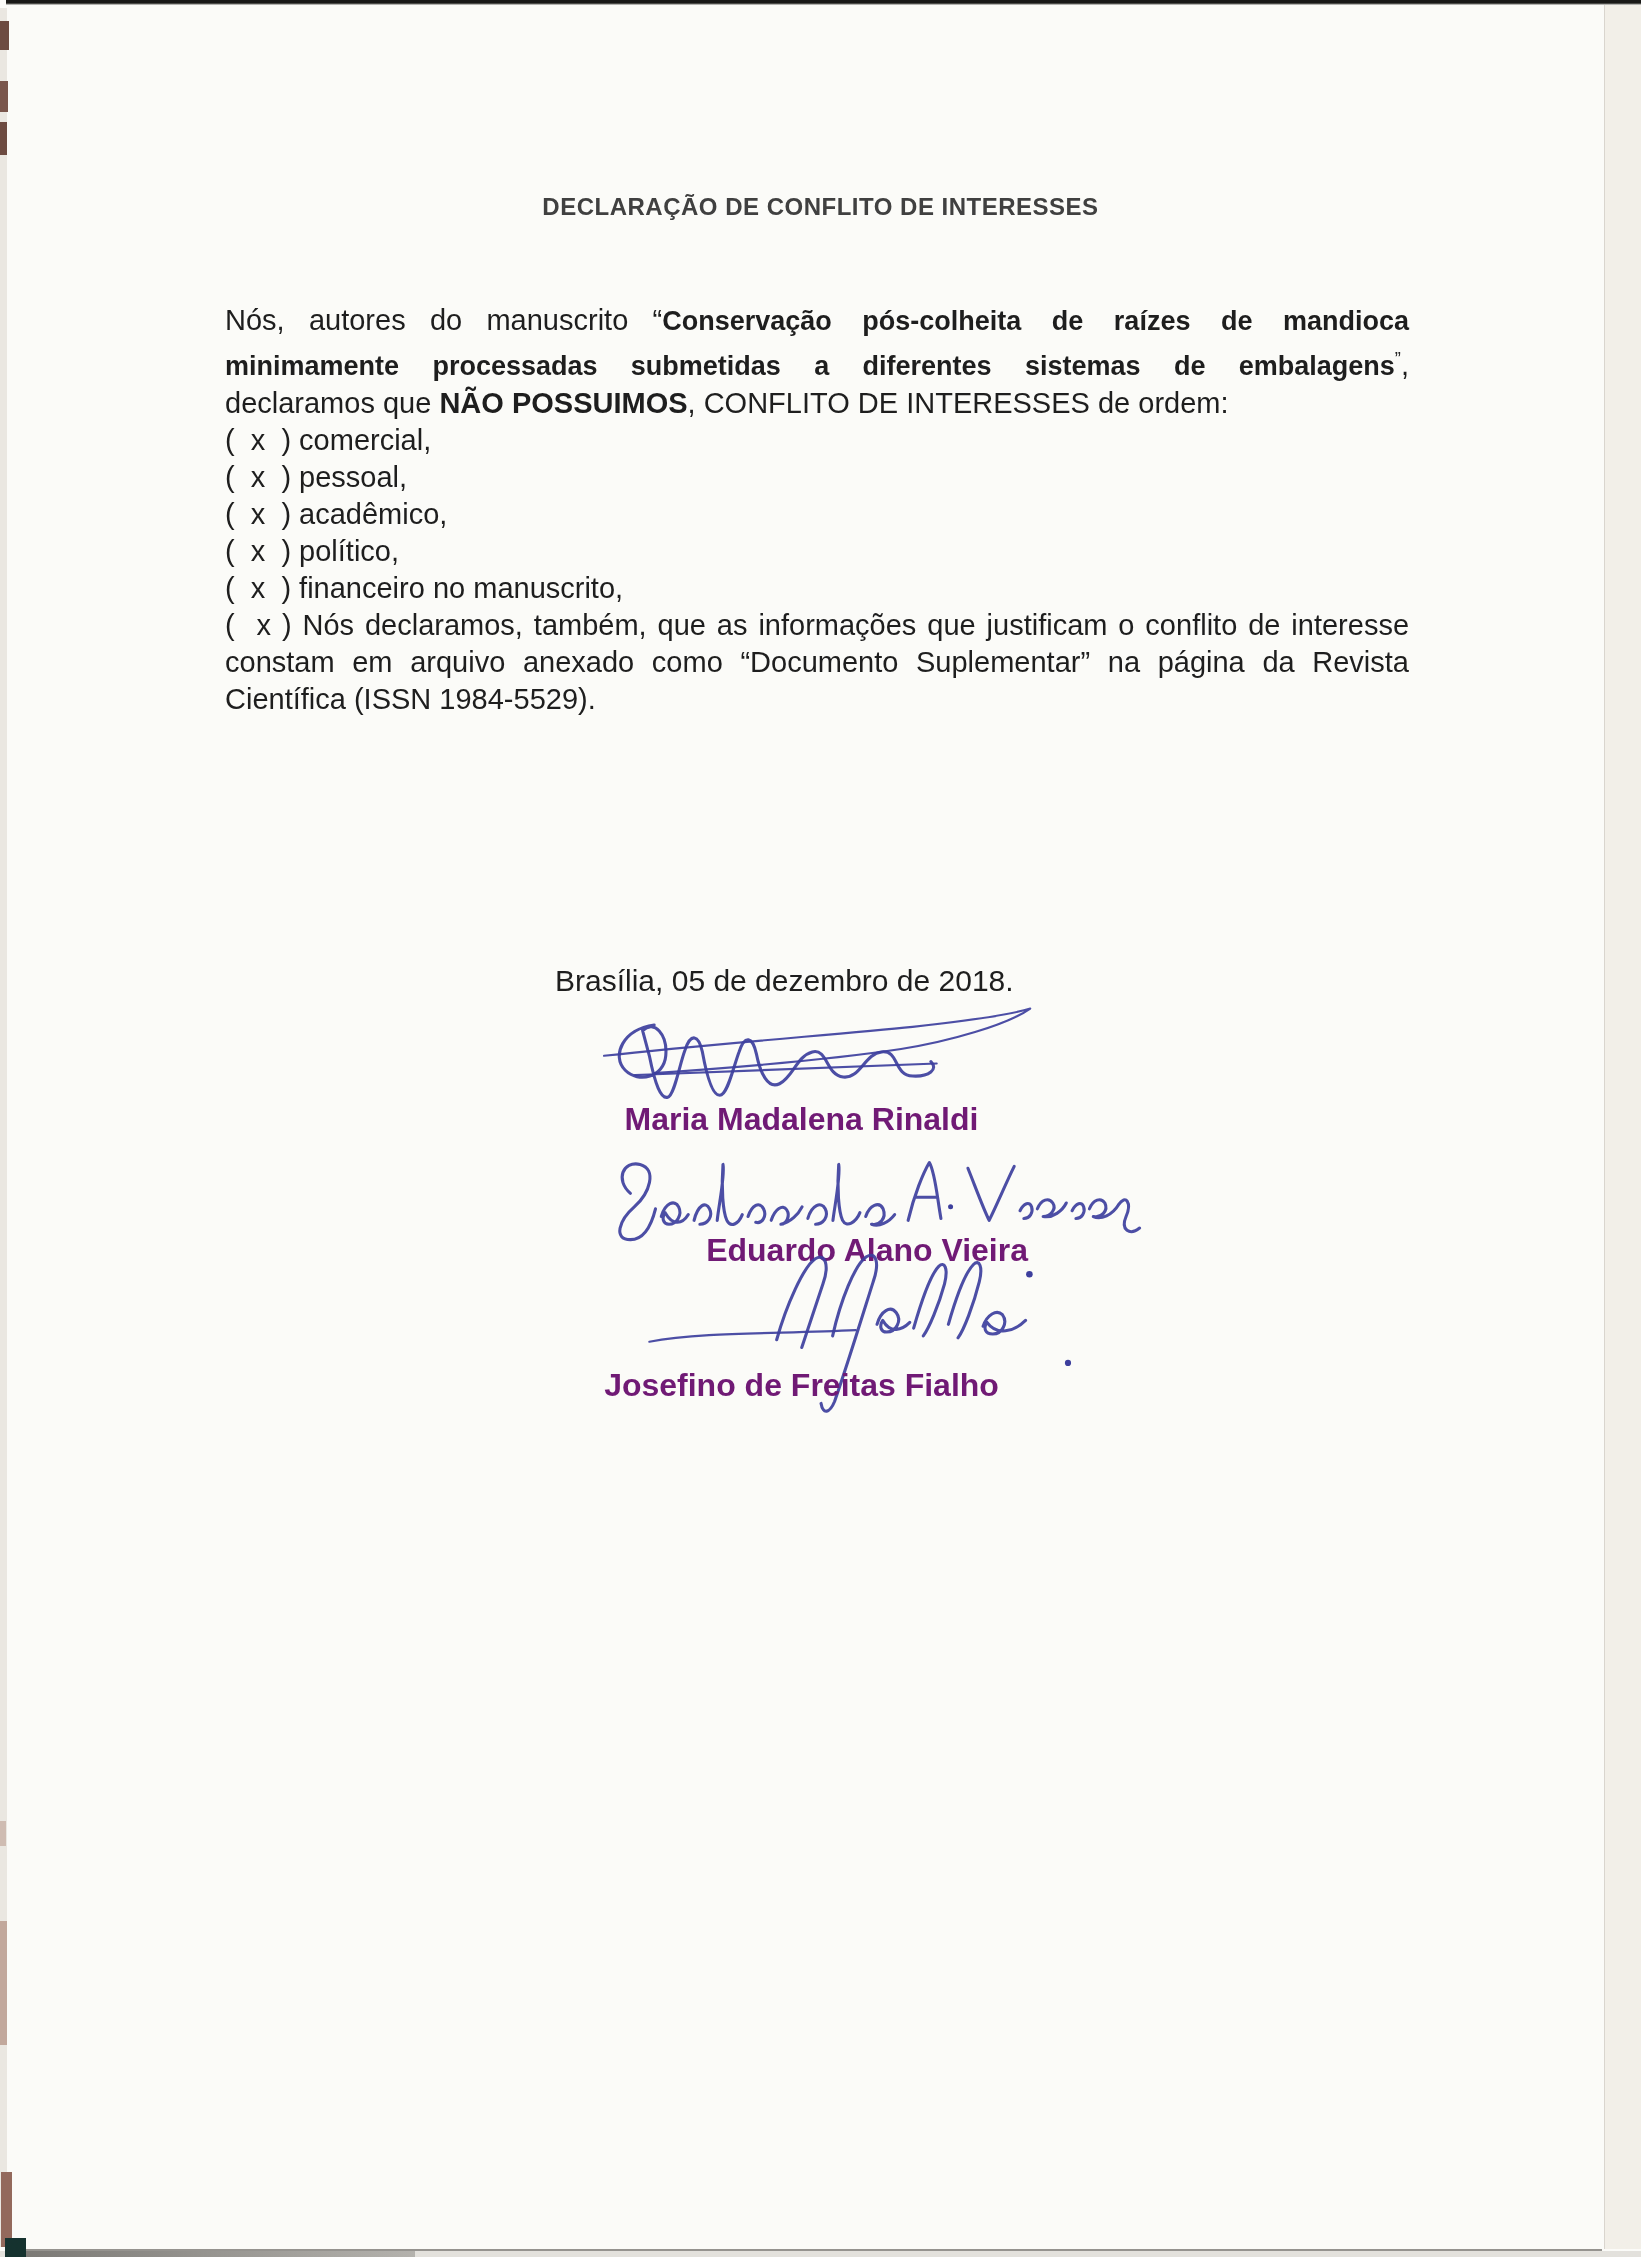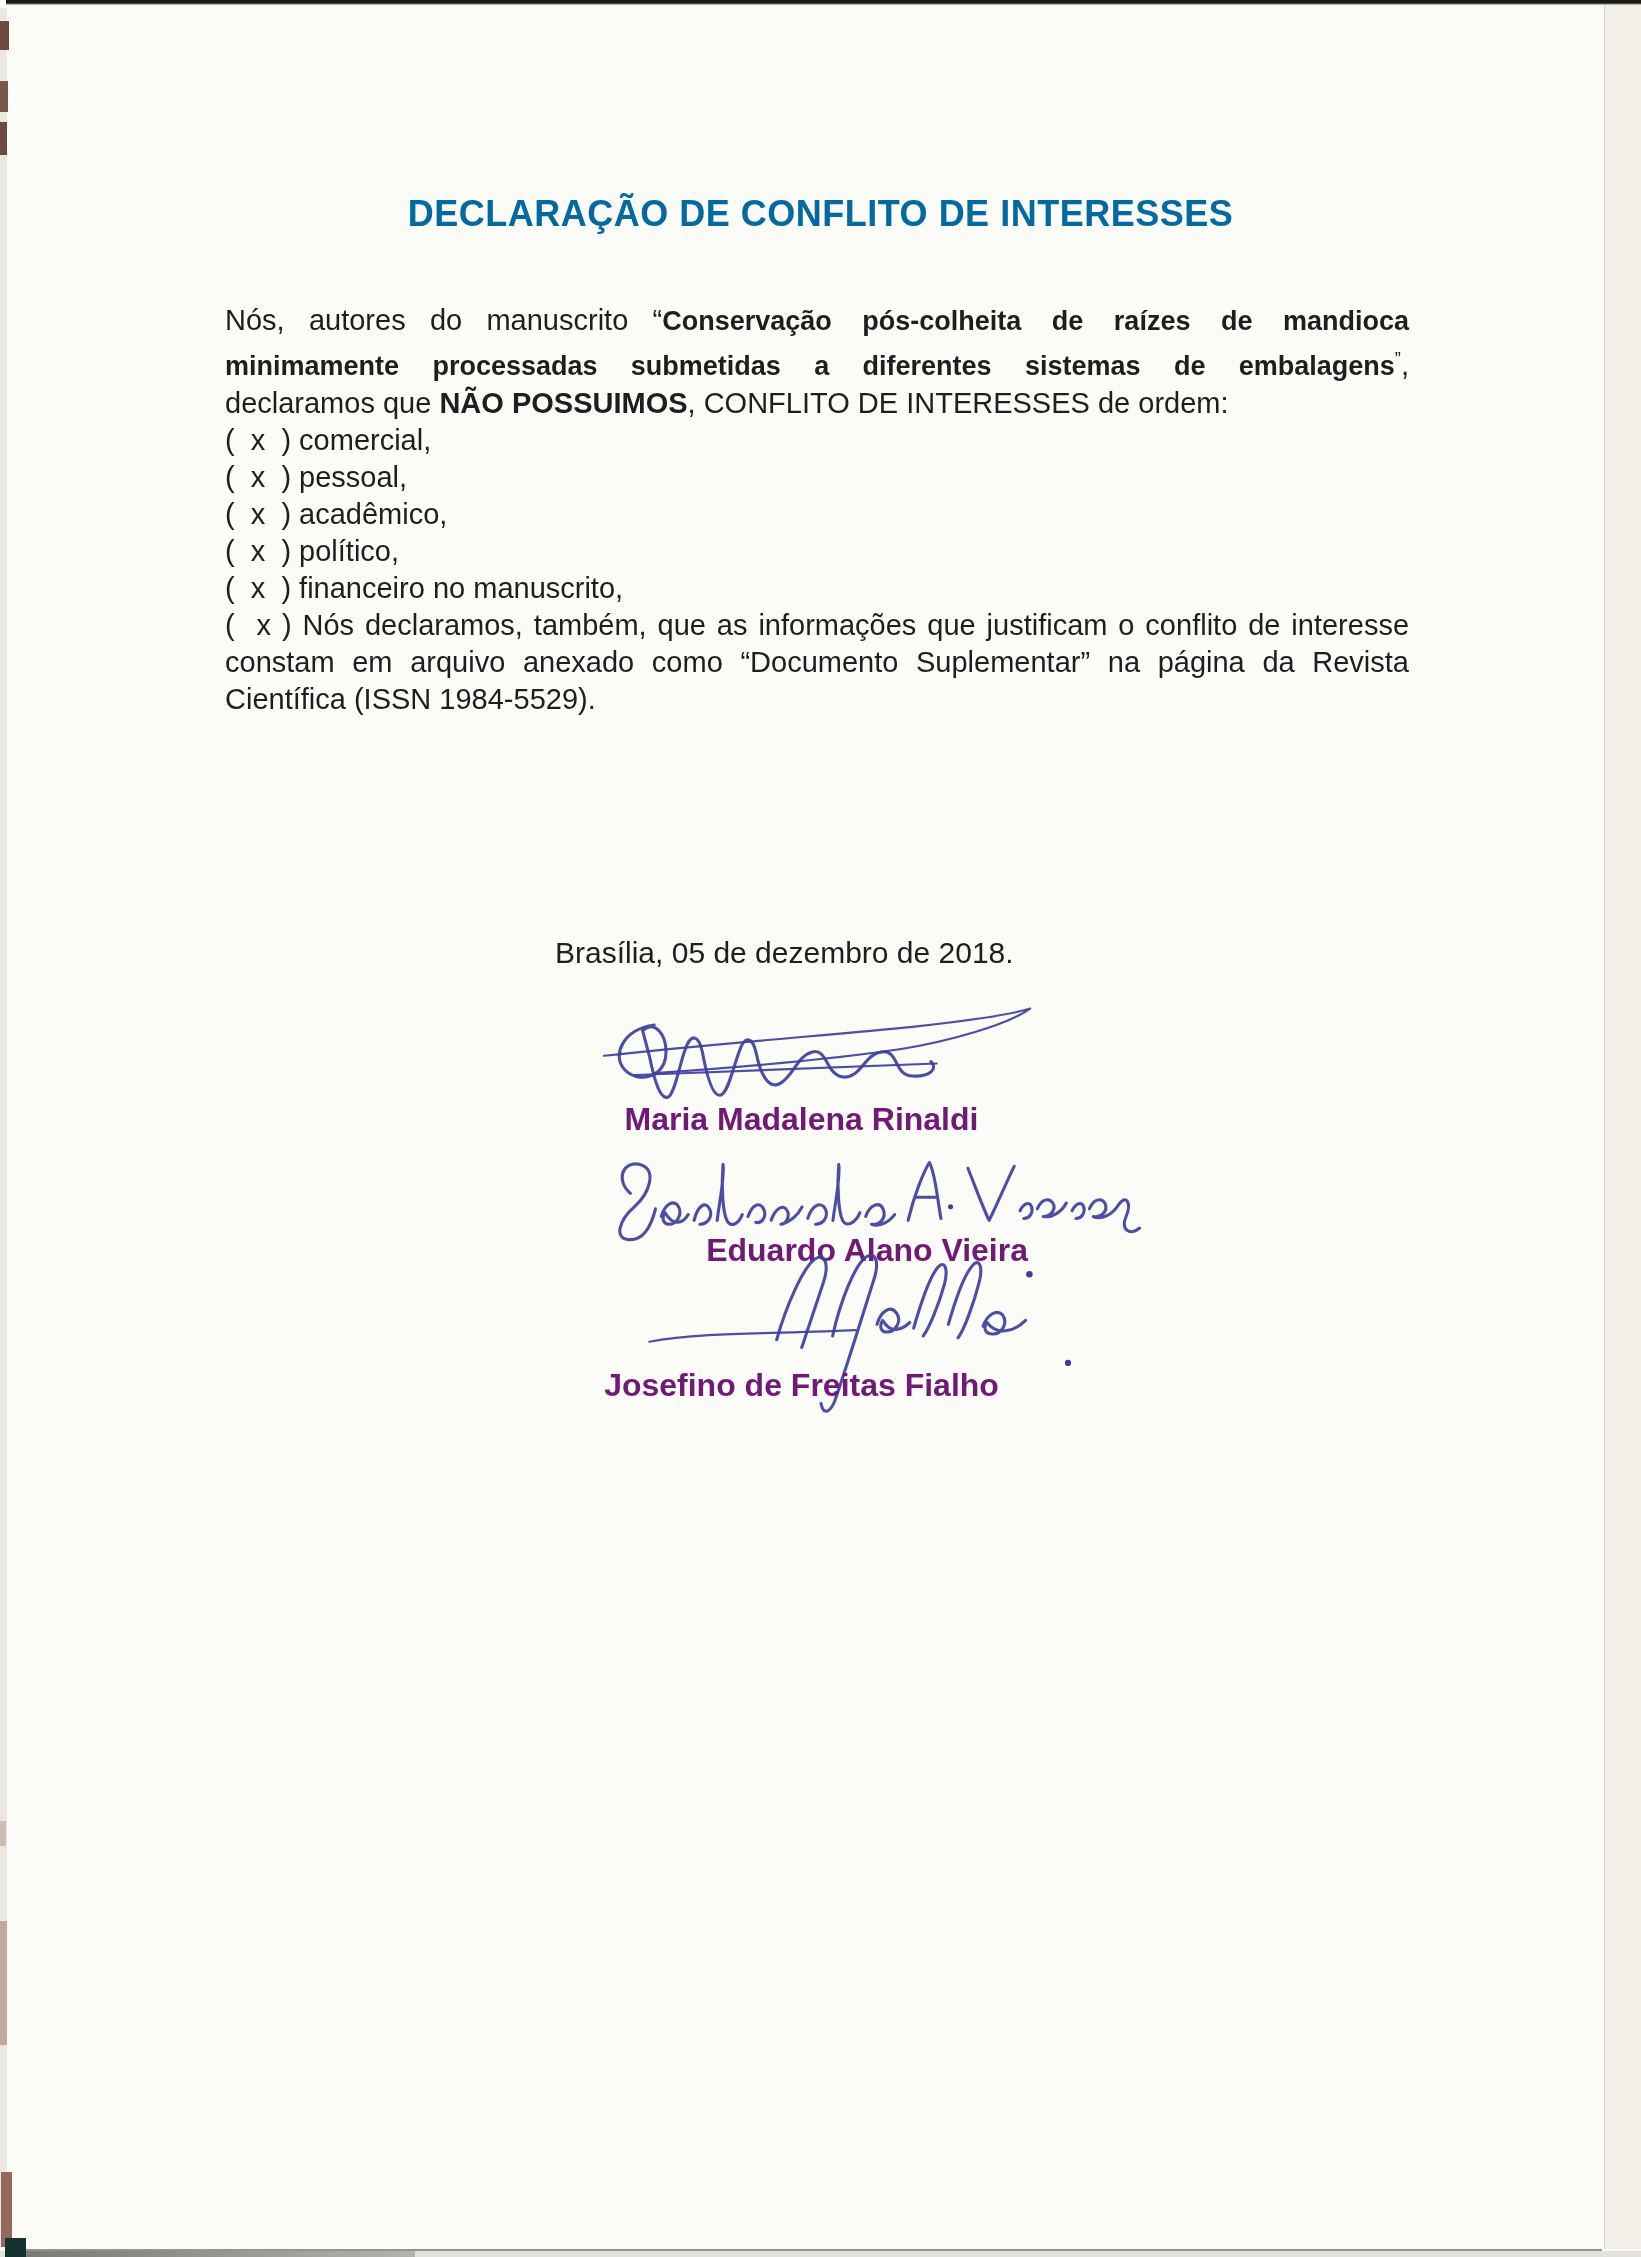--- a/index.html
+++ b/index.html
@@ -26,32 +26,32 @@
   .mark-5{top:1921px;width:6.8px;height:124px;background:#c2a89c;}
   .mark-6{top:2172px;left:1px;width:10.6px;height:75px;background:#93695c;}
   .edge-bottom-line{left:17.4px;top:2249px;width:1585px;height:1.9px;background:#95938f;}
   .edge-bottom-fill{left:0;top:2251px;width:1641px;height:6.8px;background:#e3e1dc;}
   .edge-bottom-dark{left:17.4px;top:2251px;width:398px;height:6.8px;
     background:linear-gradient(to right,#7a7874,#b4b2ad);}
   .corner-block{left:4.8px;top:2238px;width:21px;height:19.3px;background:#15322f;}
 
   
   .title{top:193px;left:0;width:1641px;text-align:center;
-    font-size:36px;font-weight:bold;letter-spacing:0.5px;color:#0369a1;}
+    font-size:24px;font-weight:bold;letter-spacing:0.5px;color:#404040;}
   .bodytext{top:302px;left:225px;width:1184px;
     font-size:29px;line-height:37px;}
   .intro{text-align:justify;}
   .ms-title{font-weight:bold;font-size:27px;word-spacing:6.8px;}
   .b{font-weight:bold;}
   sup.q{font-size:18.3px;vertical-align:9.7px;}
   .item{white-space:nowrap;}
   .marker{white-space:pre;}
   .final-item{text-align:justify;}
 
-  .date-line{top:936px;left:555px;font-size:30px;}
+  .date-line{top:964px;left:555px;font-size:30px;}
 
   .name{font-size:32px;text-align:center;color:#701a75;font-weight:bold;}
   .name-1{top:1101px;left:560px;width:483px;}
   .name-2{top:1232px;left:545px;width:483px;text-align:right;}
   .name-3{top:1367px;left:560px;width:483px;}
 
   .sig{overflow:visible;}
   .sig path{fill:none;stroke:#3d3f9d;stroke-width:3.2;
     stroke-linecap:round;stroke-linejoin:round;opacity:.92;}
   .sig .thin{stroke-width:2.2;}

